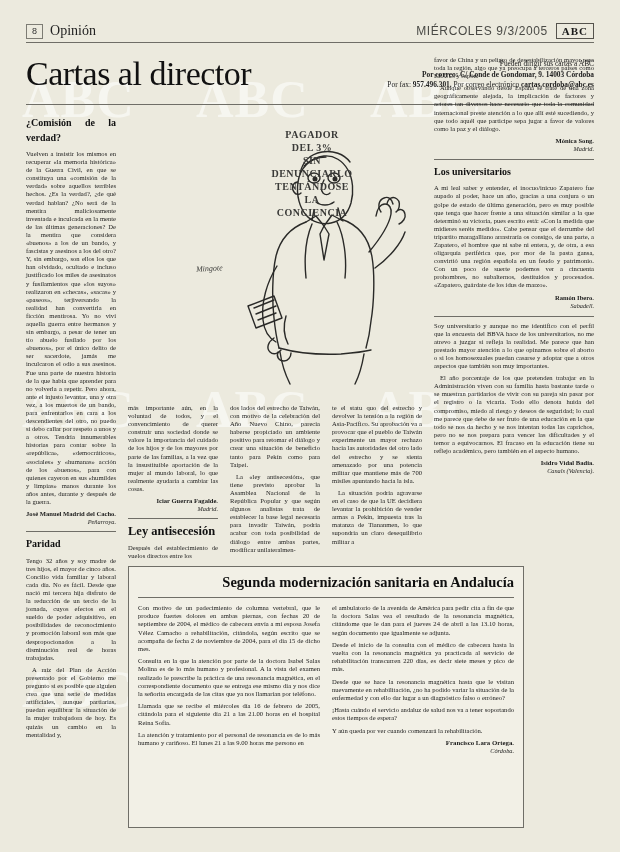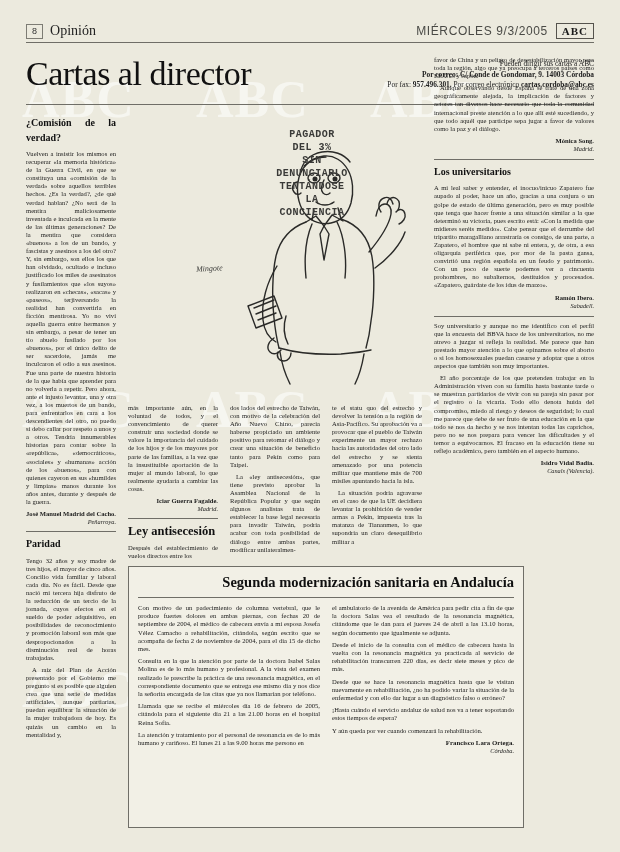--- a/index.html
+++ b/index.html
@@ -185,21 +185,21 @@
   
   .illus {
     position: absolute;
     left: 128px; top: 116px;
     width: 296px;
     height: 280px;
   }
   .illus svg { display: block; }
   .handtext {
     position: absolute;
-    font-family: Liberation Mono, monospace;
+    font-family: Liberation Serif, serif;
     font-weight: bold;
     color: #3a3a38;
     letter-spacing: 0.5px;
     line-height: 13px;
     font-size: 10px;
     text-align: center;
   }
   .sign-illus {
     position: absolute;
     left: 196px; top: 264px;

